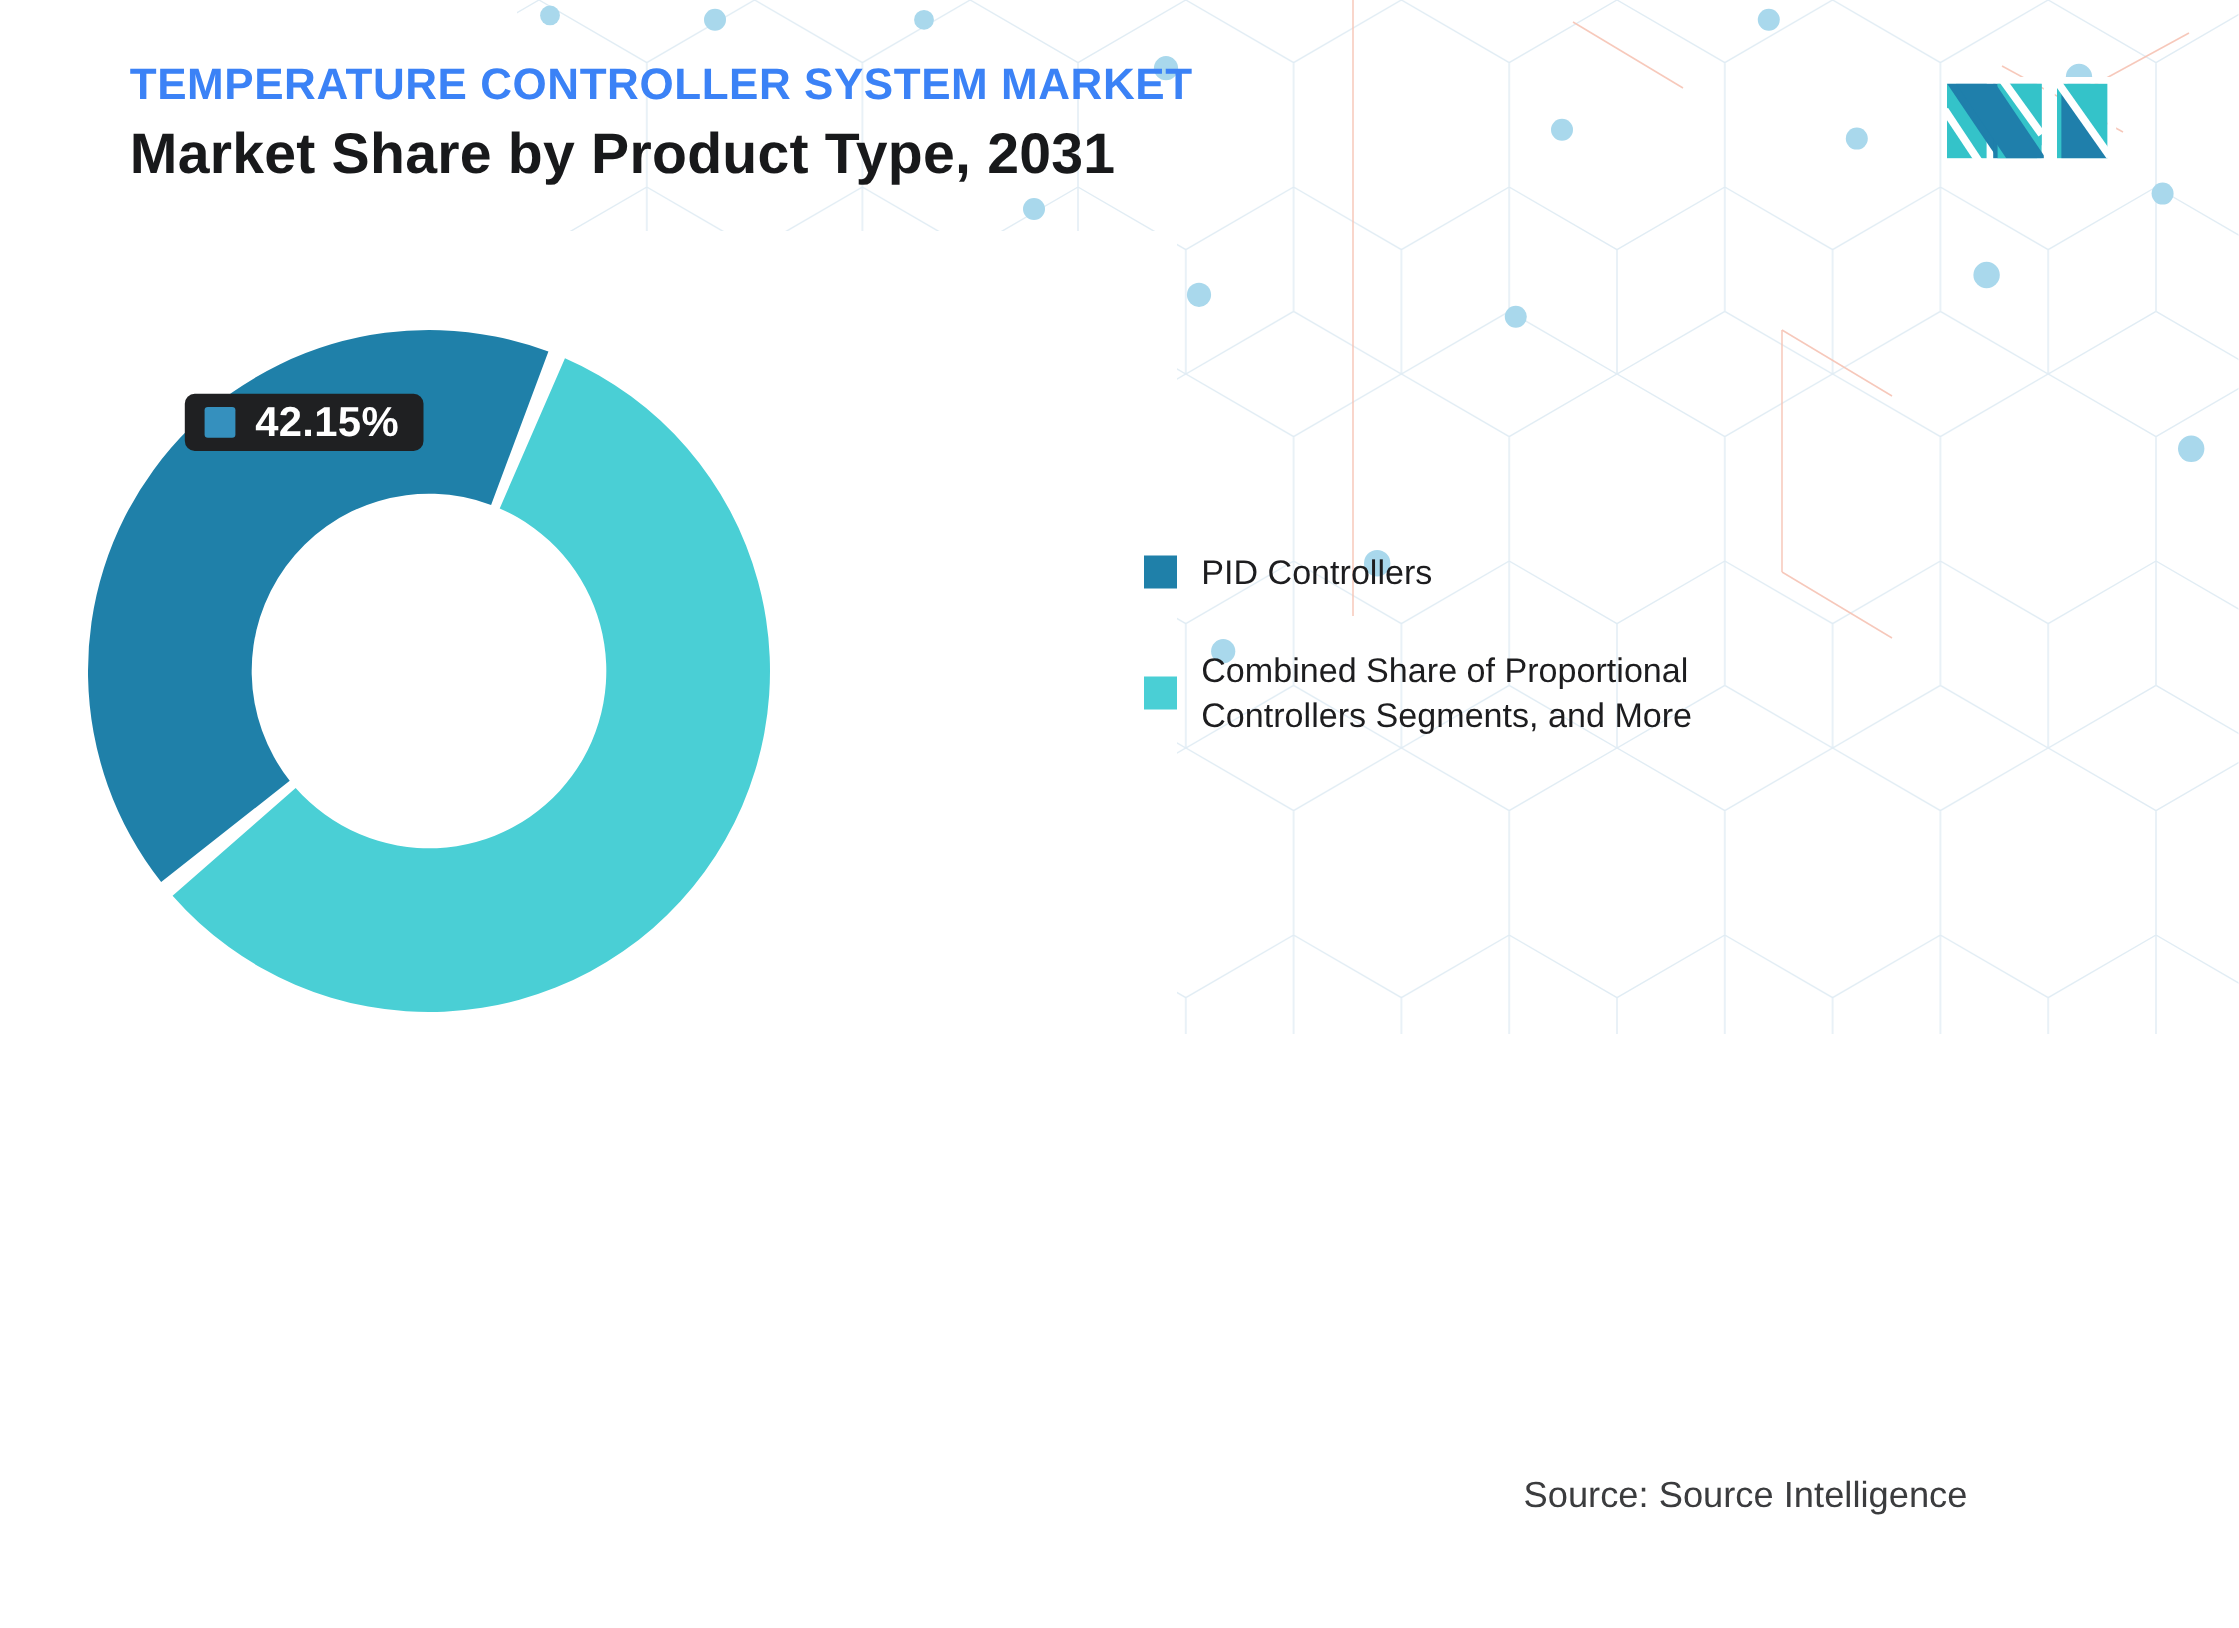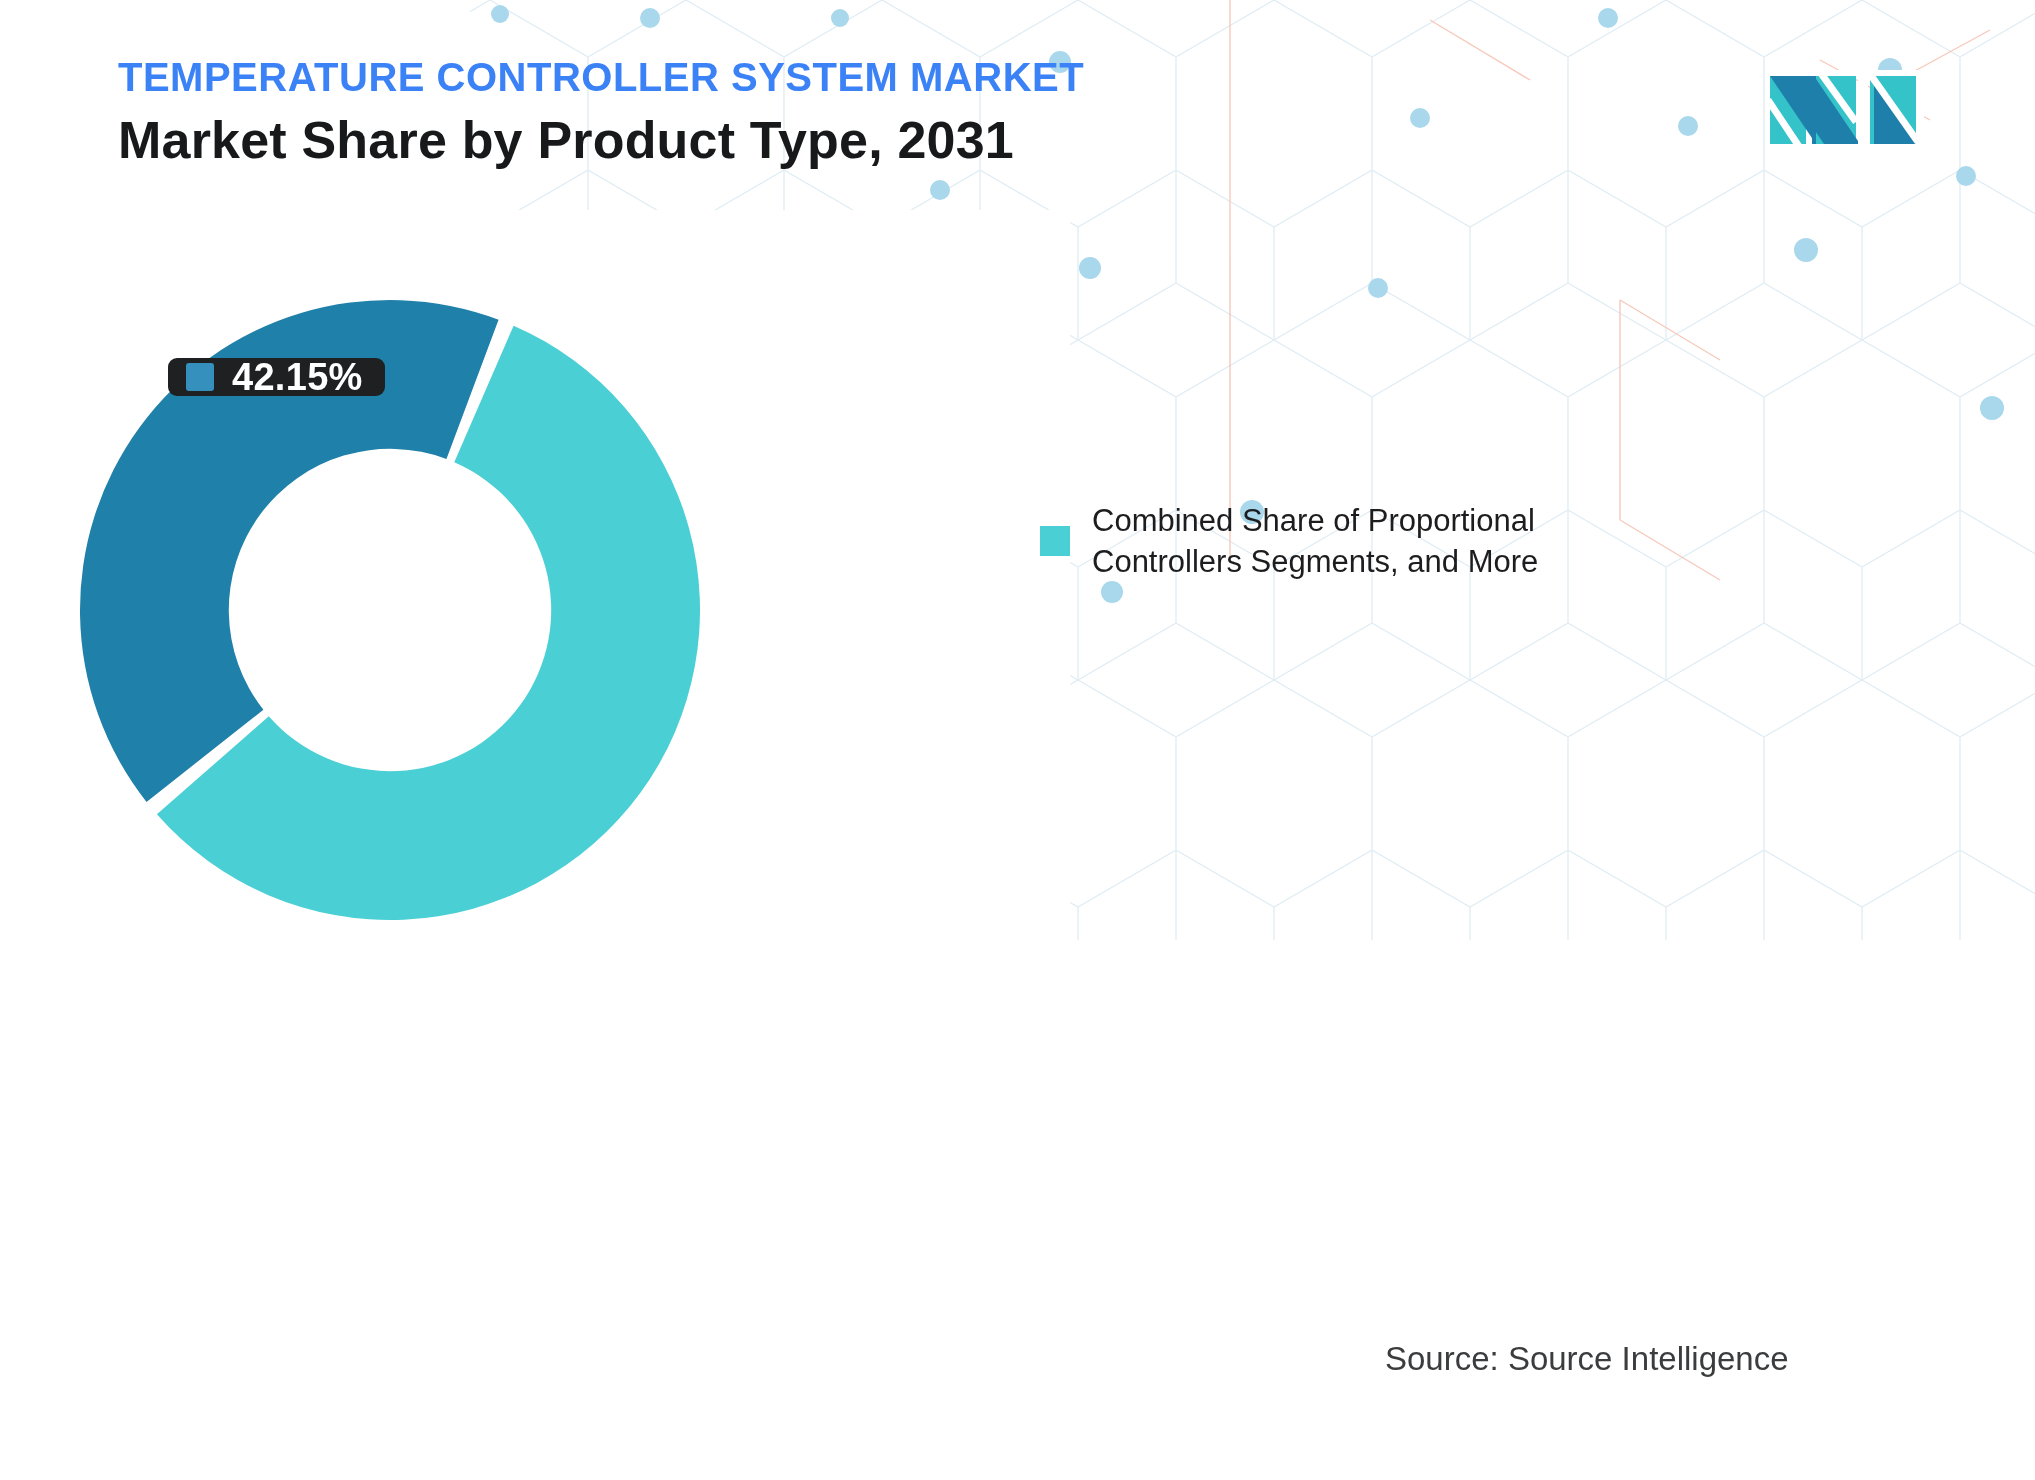--- a/index.html
+++ b/index.html
@@ -67,21 +67,21 @@
     width: 680px;
     height: 680px;
   }
   #donut-svg { display: block; }
 
   
   #callout {
     position: absolute;
     left: 168px;
     top: 358px;
-    height: 38px;
+    height: 52px;
     background: #1f2022;
     border-radius: 9px;
     display: flex;
     align-items: center;
     padding: 0 22px 0 18px;
     box-sizing: border-box;
   }
   #callout-swatch {
     width: 28px;
     height: 28px;
@@ -235,19 +235,23 @@
     <path fill="#4acfd5" d="M 96.89398918987595 534.3565211198076 A 310 310 0 1 0 453.6122113668265 45.711376940611615 L 394.27834991074974 182.16991600911803 A 161.20000000000002 161.20000000000002 0 1 1 208.78487437873548 436.2653909822999 Z"></path>
   </svg>
 </div>
 
 <div id="callout">
   <span id="callout-swatch"></span>
   <span id="callout-value">42.15%</span>
 </div>
 
 <div id="legend">
+  <div class="legend-row">
+    <span class="legend-swatch" style="background:#1f80a9"></span>
+    <span class="legend-label">PID Controllers</span>
+  </div>
   <div class="legend-row wrapped">
     <span class="legend-swatch" style="background:#4acfd5"></span>
     <span class="legend-label">Combined Share of Proportional Controllers Segments, and More</span>
   </div>
 </div>
 
 <div id="source">Source: Source Intelligence</div>
 
 </body></html>

